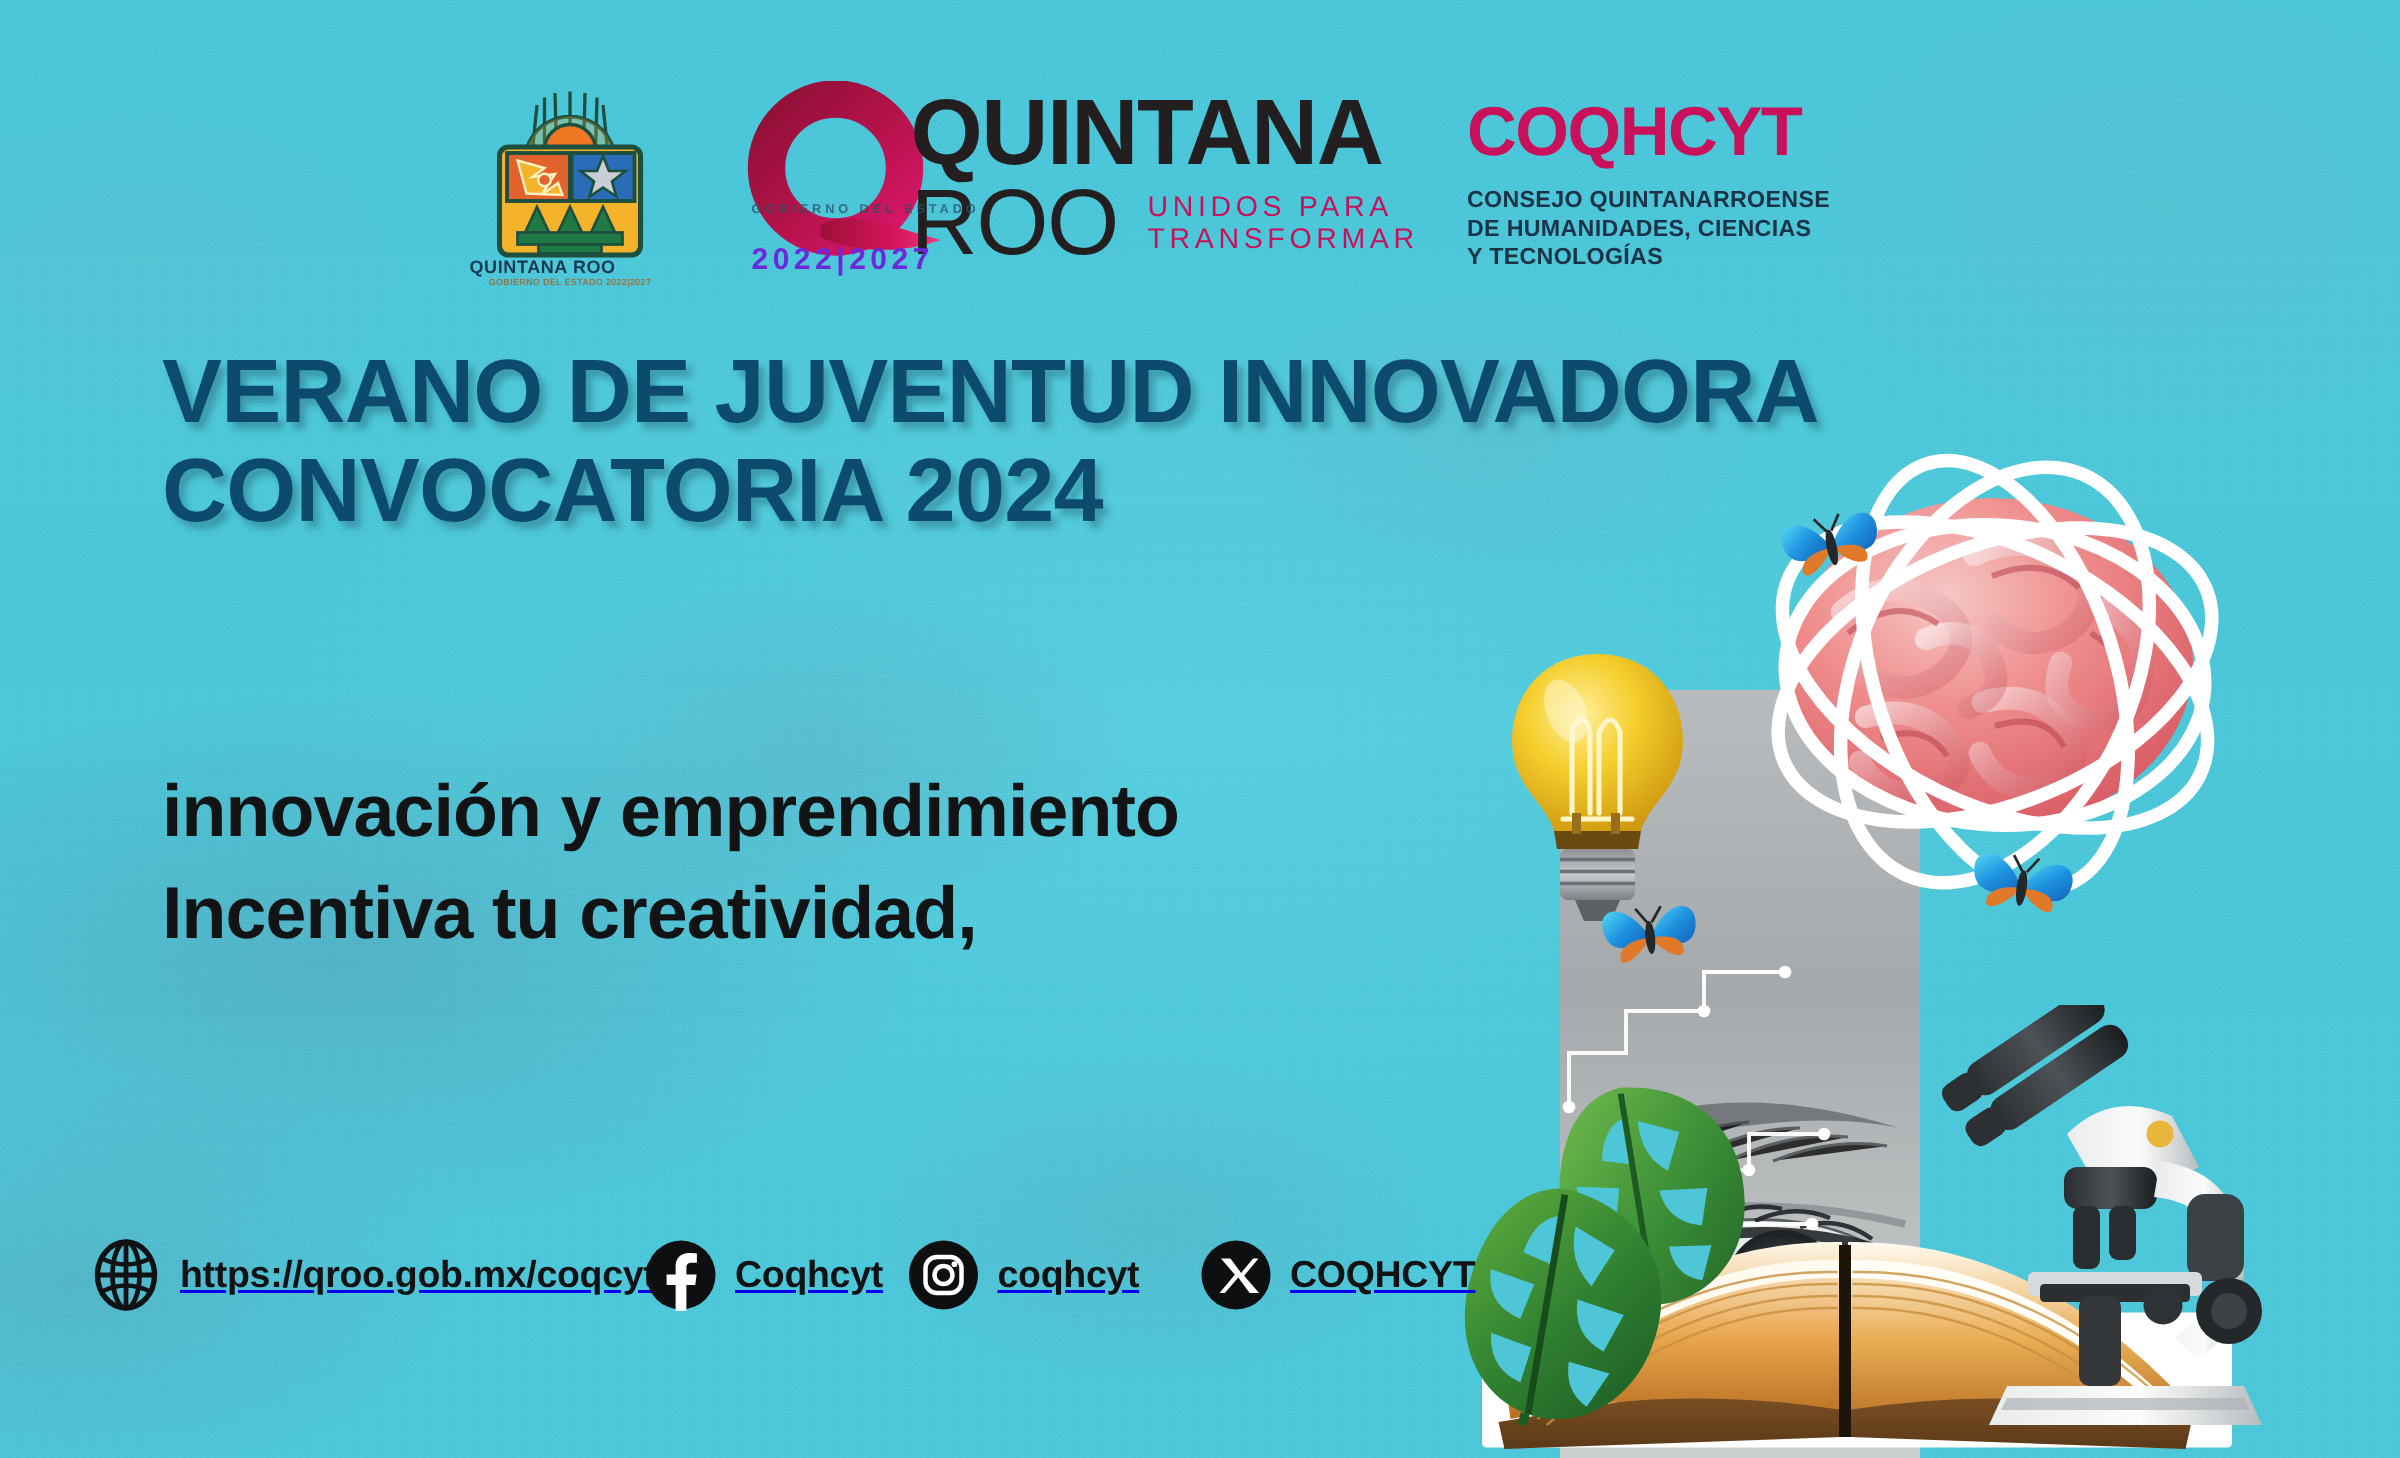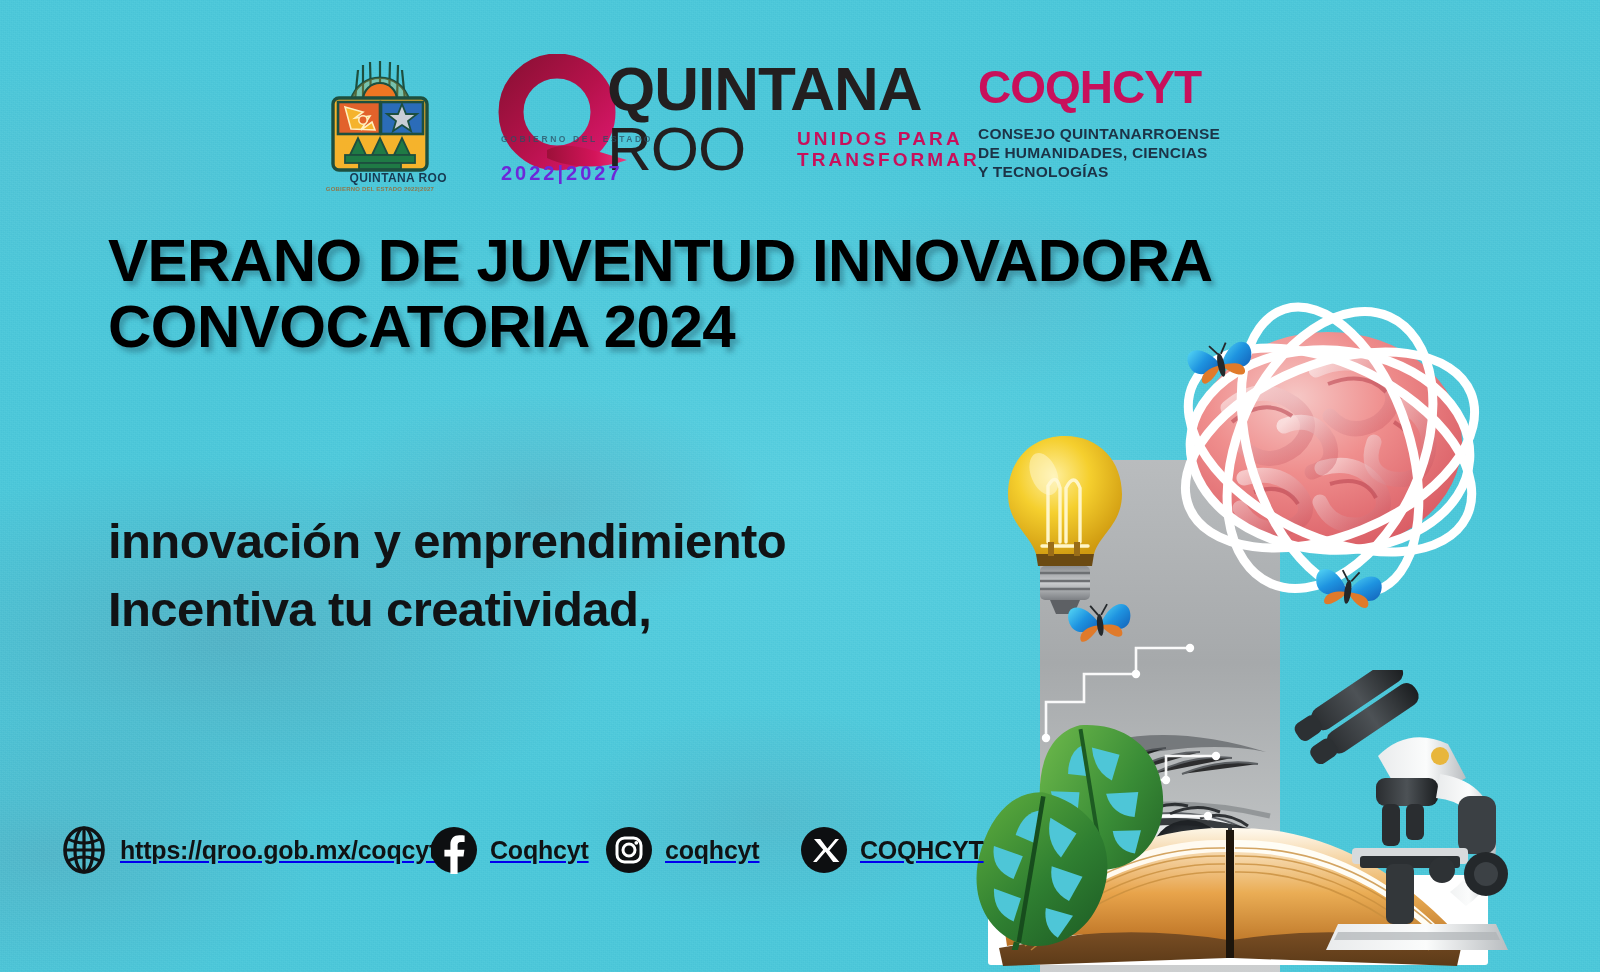--- a/index.html
+++ b/index.html
@@ -35,21 +35,21 @@
       repeating-linear-gradient(33deg, rgba(0,0,0,.05) 0 2px, rgba(255,255,255,.06) 2px 3px);
   }
 
   
   .logo-row{position:absolute;left:0;top:46px;width:1290px;height:150px;}
 
   
   .coa{position:absolute;left:325px;top:10px;width:110px;height:145px;}
   .coa-shield{position:absolute;left:0;top:0;width:110px;height:118px;}
   .coa-name{
-    position:absolute;left:-12px;top:115px;width:134px;text-align:right;
+    position:absolute;left:-12px;top:115px;width:134px;text-align:left;
     font-size:12px;font-weight:bold;color:#173a52;letter-spacing:.4px;
   }
   .coa-sub{
     position:absolute;left:-12px;top:130px;width:134px;text-align:center;
     font-size:6px;font-weight:bold;color:#9a6a34;letter-spacing:.2px;
     opacity:.85;filter:blur(.4px);
   }
 
   
   .qroo{position:absolute;left:495px;top:0px;width:440px;height:150px;}
@@ -69,40 +69,40 @@
     position:absolute;left:6px;top:88px;
     font-size:8.5px;font-weight:bold;color:#2b4f63;letter-spacing:2.6px;
     opacity:.75;
   }
   .qroo-years{
     position:absolute;left:6px;top:116px;
     font-size:20px;font-weight:bold;color:#6d28d9;letter-spacing:3px;
   }
   .qroo-tag{
     position:absolute;left:270px;top:82px;line-height:1.12;
-    font-size:19px;font-weight:bold;letter-spacing:3.1px;color:#c8105b;margin-left:32px;
+    font-size:19px;font-weight:normal;letter-spacing:3.1px;color:#c8105b;
   }
   .qroo-tag span{display:block;}
 
   
   .coq{position:absolute;left:978px;top:18px;width:300px;}
   .coq-acronym{
     font-size:46px;font-weight:bold;letter-spacing:-1px;line-height:1;
     color:#c8105b;
   }
   .coq-lines{
     margin-top:15px;font-size:15.5px;font-weight:bold;line-height:1.22;
     color:#1c3347;letter-spacing:.2px;
   }
   .coq-lines span{display:block;}
 
   
   .headline{
     position:absolute;left:108px;top:228px;width:1420px;
-    color:#000000;font-weight:bold;font-size:60px;line-height:1.10;
+    color:#0c4a6e;font-weight:bold;font-size:60px;line-height:1.10;
     letter-spacing:-.5px;
     text-shadow:4px 5px 5px rgba(30,80,95,.38);
   }
   .headline span{display:block;}
 
   
   .subhead{
     position:absolute;left:108px;top:508px;width:900px;
     color:#111315;font-weight:bold;font-size:49px;line-height:1.38;
     letter-spacing:-.6px;

